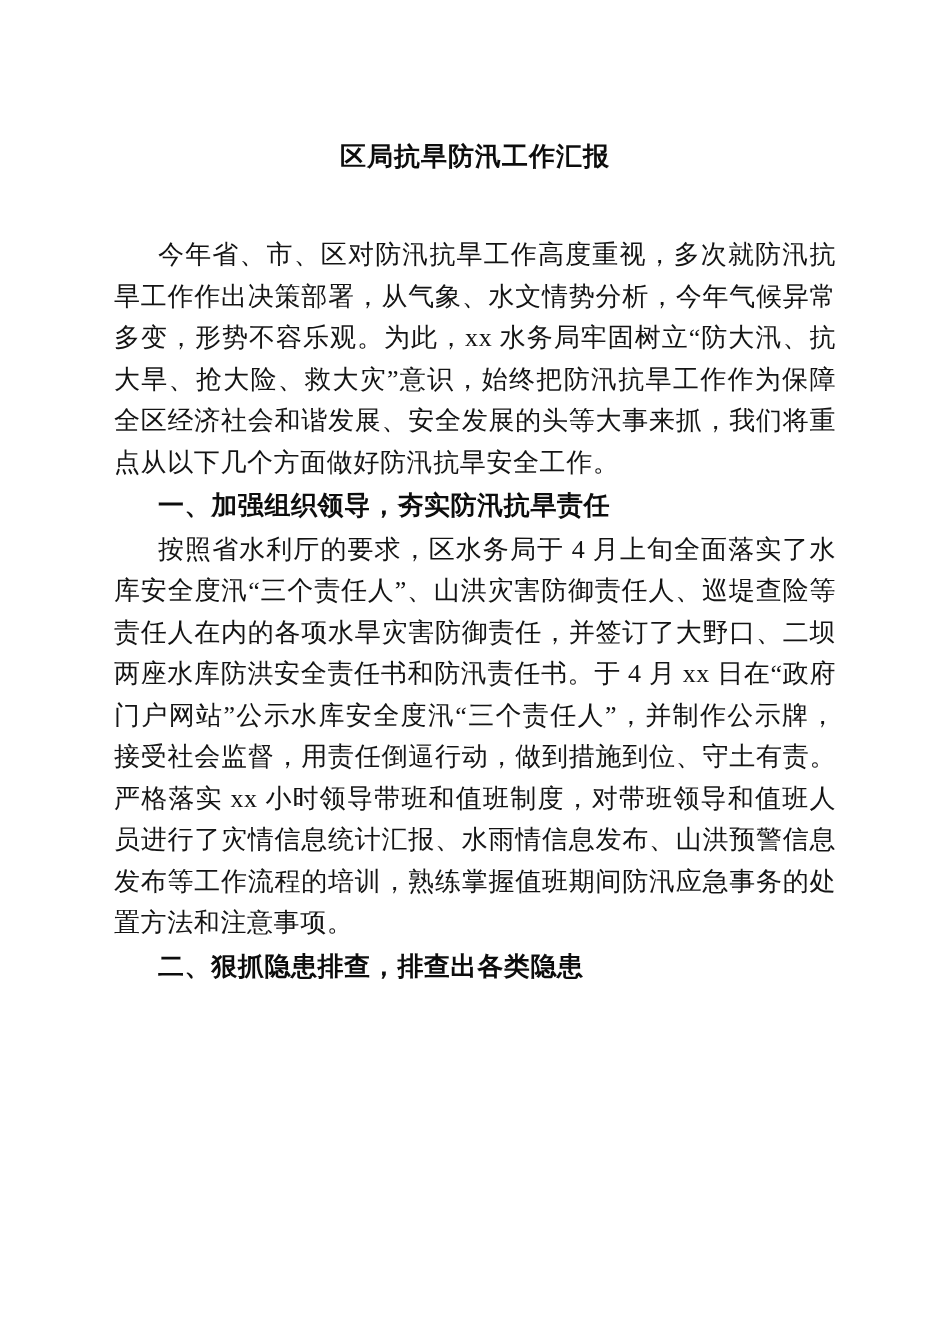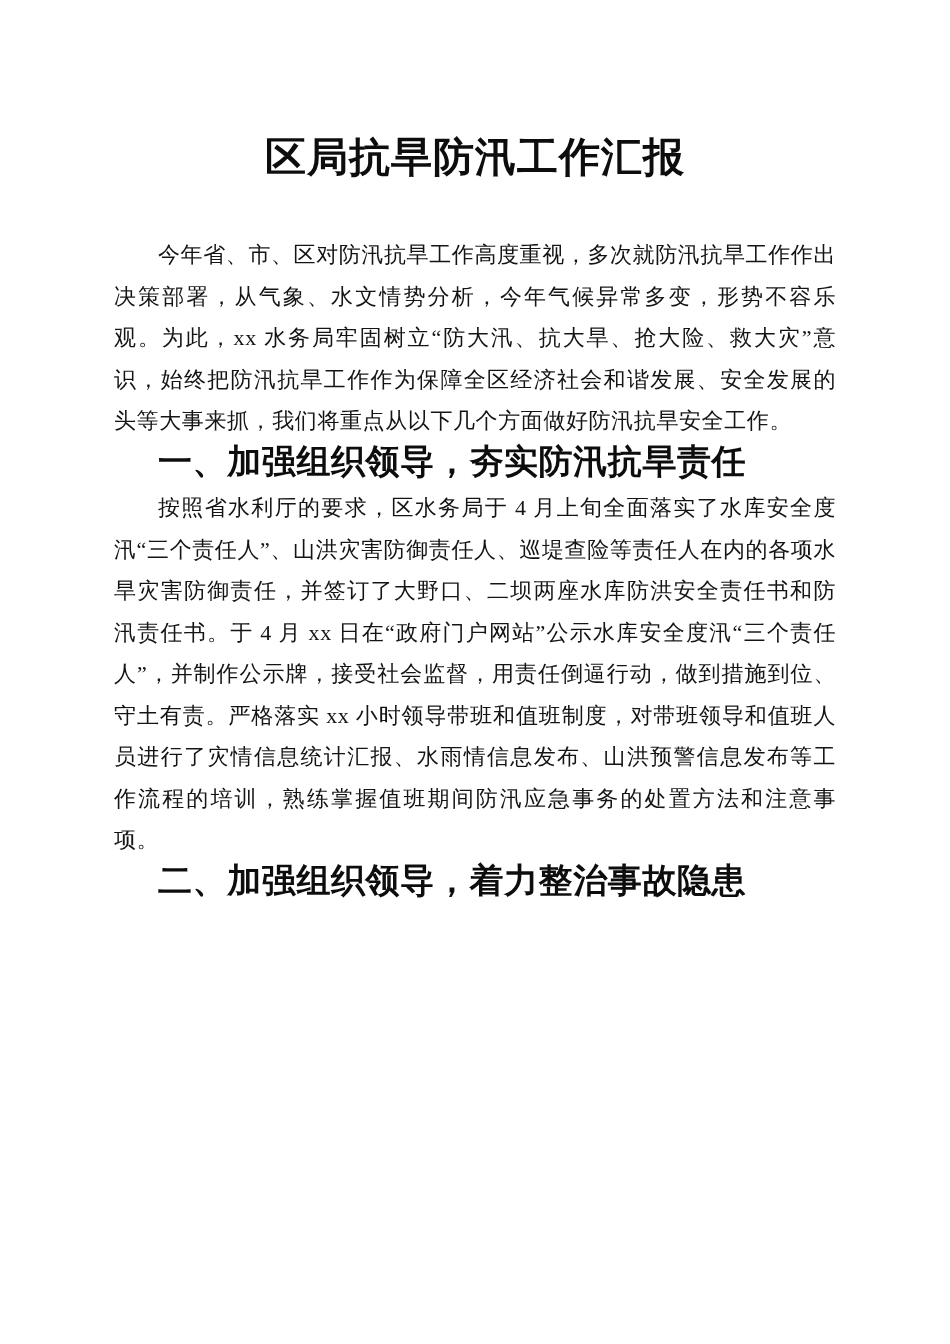--- a/index.html
+++ b/index.html
@@ -18,58 +18,58 @@
   }
   .content {
     position: absolute;
     left: 114px;
     top: 0;
     width: 722px;
   }
   .doc-title {
     margin: 134px 0 54px 0;
     font-family: "Liberation Serif", "DejaVu Serif", serif;
-    font-size: 41px;
+    font-size: 26px;
     font-weight: 700;
     line-height: 46px;
     text-align: center;
     letter-spacing: 1px;
     color: #0d0d0d;
   }
   .doc-blocks p {
     margin: 0;
     padding: 0;
   }
   .body-para {
     font-family: "Liberation Serif", "DejaVu Serif", serif;
-    font-size: 22px;
+    font-size: 26px;
     line-height: 41.5px;
     letter-spacing: 0.6px;
     text-align: justify;
     text-indent: 44px;
     color: #141414;
   }
   .section-heading {
-    font-family: Liberation Mono, monospace;
-    font-size: 34px;
+    font-family: Liberation Serif, serif;
+    font-size: 26px;
     font-weight: 700;
     line-height: 41.5px;
     letter-spacing: 0.6px;
     text-indent: 44px;
     margin-top: 2px !important;
     margin-bottom: 2px !important;
     color: #0d0d0d;
   }
 </style>
 </head>
 <body>
 
 <div class="page">
   <div class="content">
     <h1 class="doc-title">区局抗旱防汛工作汇报</h1>
     <div class="doc-blocks" id="doc-blocks">
         <p class="body-para">今年省、市、区对防汛抗旱工作高度重视，多次就防汛抗旱工作作出决策部署，从气象、水文情势分析，今年气候异常多变，形势不容乐观。为此，xx 水务局牢固树立“防大汛、抗大旱、抢大险、救大灾”意识，始终把防汛抗旱工作作为保障全区经济社会和谐发展、安全发展的头等大事来抓，我们将重点从以下几个方面做好防汛抗旱安全工作。</p>
         <p class="section-heading">一、加强组织领导，夯实防汛抗旱责任</p>
         <p class="body-para">按照省水利厅的要求，区水务局于 4 月上旬全面落实了水库安全度汛“三个责任人”、山洪灾害防御责任人、巡堤查险等责任人在内的各项水旱灾害防御责任，并签订了大野口、二坝两座水库防洪安全责任书和防汛责任书。于 4 月 xx 日在“政府门户网站”公示水库安全度汛“三个责任人”，并制作公示牌，接受社会监督，用责任倒逼行动，做到措施到位、守土有责。严格落实 xx 小时领导带班和值班制度，对带班领导和值班人员进行了灾情信息统计汇报、水雨情信息发布、山洪预警信息发布等工作流程的培训，熟练掌握值班期间防汛应急事务的处置方法和注意事项。</p>
-        <p class="section-heading">二、加强组织领导，着力整治事故隐患</p>
+        <p class="section-heading">二、狠抓隐患排查，排查出各类隐患</p>
       </div>
   </div>
 </div>
 
 </body></html>

